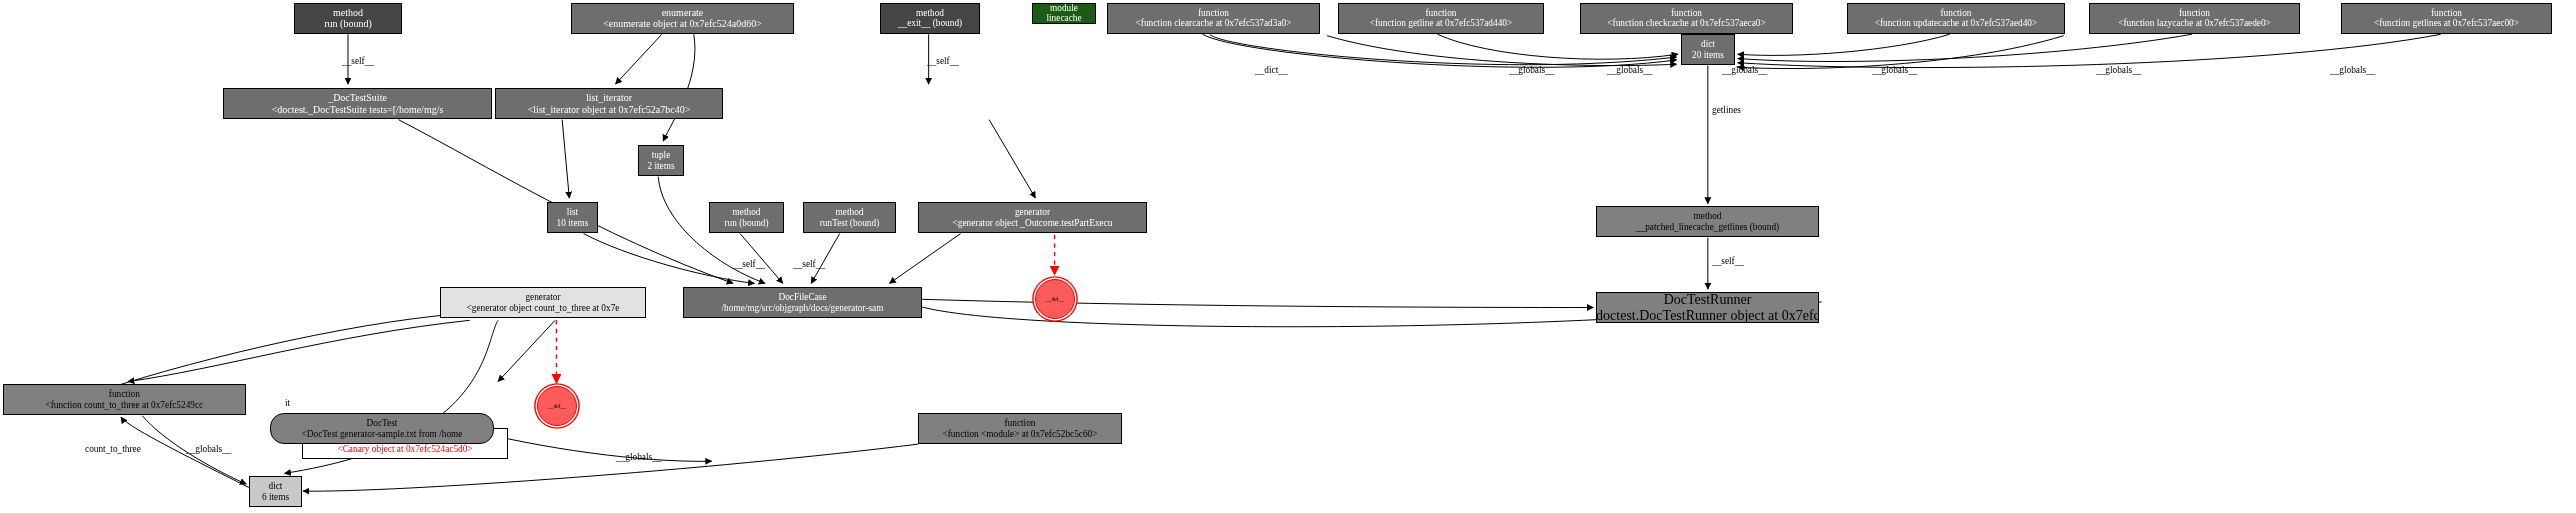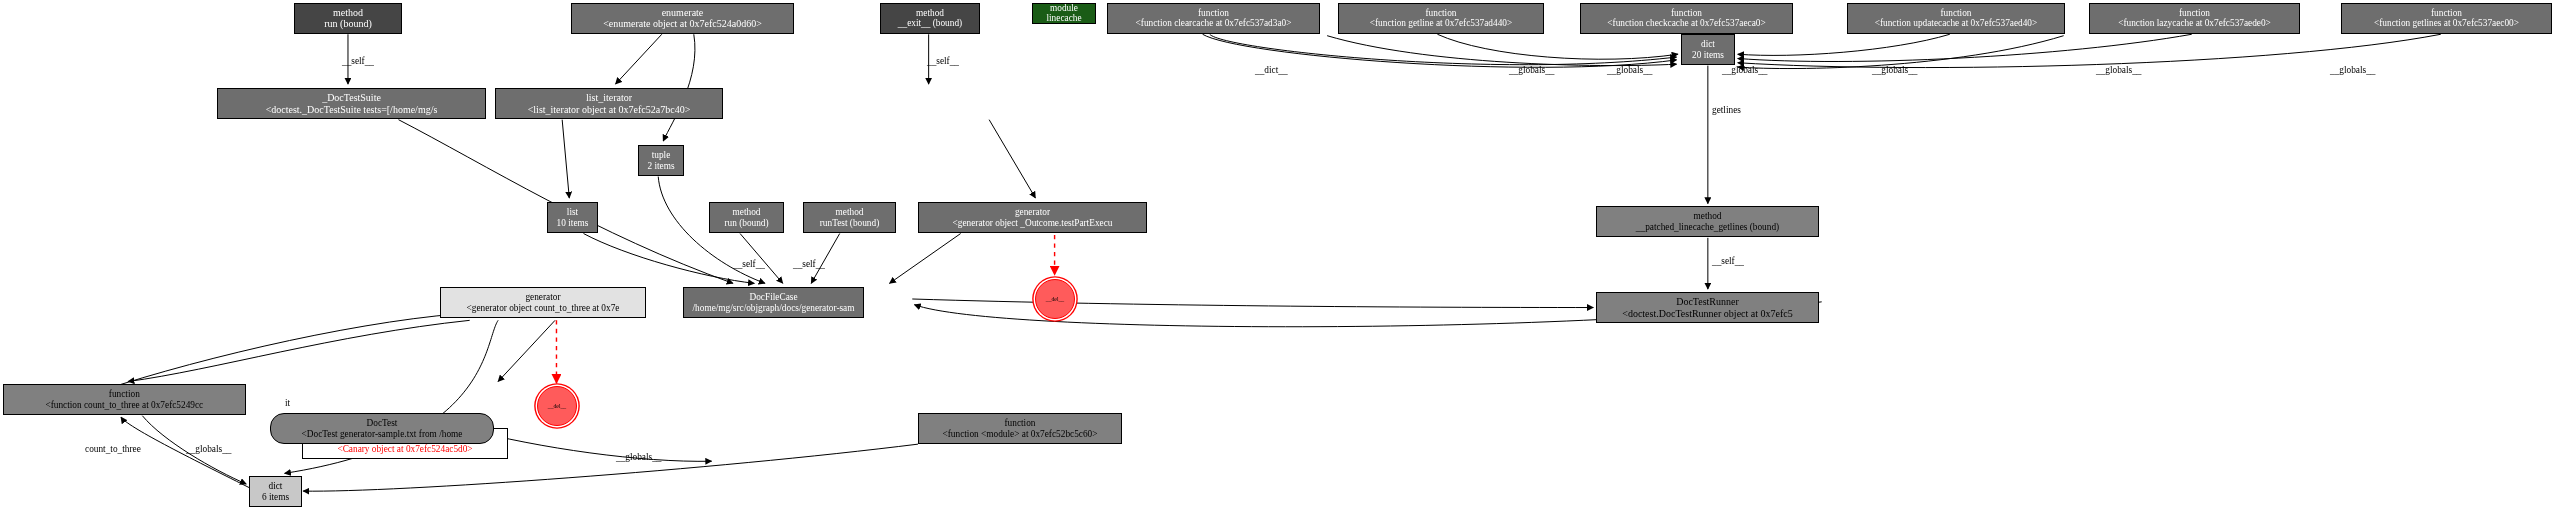--- a/index.html
+++ b/index.html
@@ -110,21 +110,21 @@
       <path d="M1865,50 C2000,90 2240,96 2356,90"></path>
       <path d="M2900,50 C2750,96 2520,100 2442,94"></path>
     </g>
   </svg>
 
   <div class="node fill-dark" style="left:294px;top:2.8px;width:108px;height:31px;font-size:10px;">
     <span class="ln">method</span>
     <span class="ln">run (bound)</span>
   </div>
 
-  <div class="node fill-mid" style="left:217px;top:88px;width:269px;height:31px;font-size:10px;">
+  <div class="node fill-mid" style="left:223px;top:88px;width:269px;height:31px;font-size:10px;">
     <span class="ln">_DocTestSuite</span>
     <span class="ln">&lt;doctest._DocTestSuite tests=[/home/mg/s</span>
   </div>
 
   <div class="node fill-mid" style="left:571px;top:2.8px;width:223px;height:31px;font-size:10px;">
     <span class="ln">enumerate</span>
     <span class="ln">&lt;enumerate object at 0x7efc524a0d60&gt;</span>
   </div>
 
   <div class="node fill-mid" style="left:495px;top:88px;width:228px;height:31px;font-size:10px;">
@@ -201,26 +201,26 @@
   <div class="node fill-mid" style="left:1681px;top:34px;width:54px;height:31px;font-size:9.3px;">
     <span class="ln">dict</span>
     <span class="ln">20 items</span>
   </div>
 
   <div class="node fill-grayish" style="left:1596px;top:206px;width:223px;height:31px;font-size:9.3px;">
     <span class="ln">method</span>
     <span class="ln">__patched_linecache_getlines (bound)</span>
   </div>
 
-  <div class="node fill-grayish" style="left:1596px;top:292px;width:223px;height:31px;font-size:10px;">
+  <div class="node fill-grayish" style="left:1596px;top:292px;width:223px;height:31px;font-size:14px;">
     <span class="ln">DocTestRunner</span>
     <span class="ln">&lt;doctest.DocTestRunner object at 0x7efc5</span>
   </div>
 
-  <div class="node fill-mid" style="left:683px;top:287px;width:181px;height:31px;font-size:9.3px;">
+  <div class="node fill-mid" style="left:683px;top:287px;width:239px;height:31px;font-size:9.3px;">
     <span class="ln">DocFileCase</span>
     <span class="ln">/home/mg/src/objgraph/docs/generator-sam</span>
   </div>
 
   <div class="node fill-lighter" style="left:440px;top:287px;width:206px;height:31px;font-size:9.3px;">
     <span class="ln">generator</span>
     <span class="ln">&lt;generator object count_to_three at 0x7e</span>
   </div>
 
   <div class="node fill-white" style="left:302px;top:384px;width:206px;height:31px;font-size:9.3px;border-color:#000000;margin-top:44px;">

